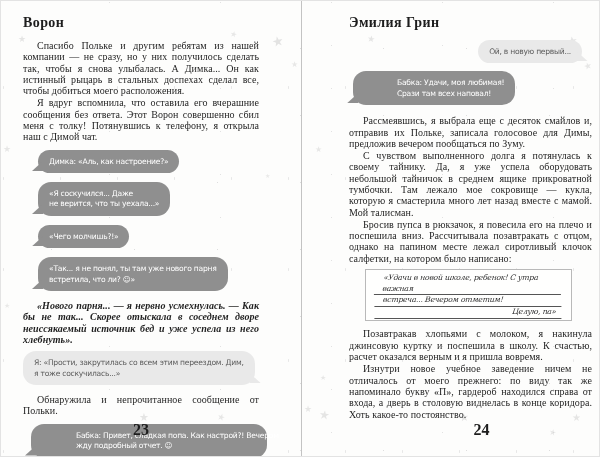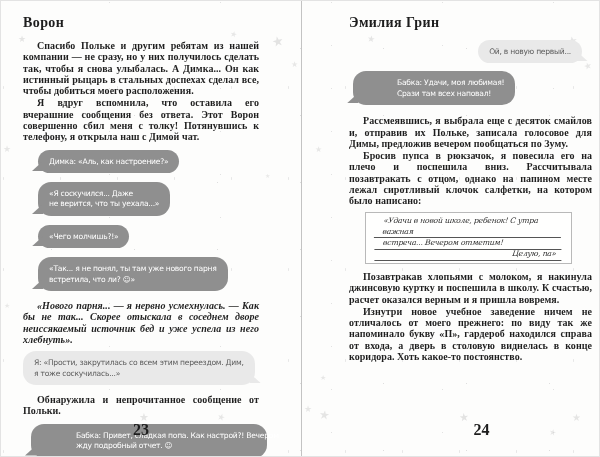--- a/index.html
+++ b/index.html
@@ -22,21 +22,21 @@
   .page { position:absolute; top:14px; }
   .page-left  { left:22px;  width:236px; }
   .page-right { left:348px; width:243px; }
 
   .page-header {
     text-align:left; font-weight:700; font-size:14px; letter-spacing:.4px;
     color:#1d1d1d; margin-bottom:9px;
   }
   .para {
     font-size:10px; line-height:11.3px; text-align:justify; text-indent:14px;
-    font-weight:700; color:#1f1f1f; letter-spacing:.05px; margin-bottom:1px;
+    font-weight:400; color:#1f1f1f; letter-spacing:.05px; margin-bottom:1px;
   }
   .para.italic { font-style:italic; font-weight:600; margin:3px 0 6px; }
   .para.gap-after { margin-bottom:7px; }
 
   
   .bubble {
     position:relative; width:fit-content; max-width:236px;
     border-radius:13px; padding:7px 11px 6px;
     font-family:"DejaVu Sans", sans-serif; font-size:7.6px; line-height:10.4px;
     letter-spacing:-0.25px; margin:0 0 9px 15px;
@@ -174,20 +174,21 @@
 
     <div class="bubble light b-r1">
       <div class="bl">Ой, в новую первый...</div>
     </div>
     <div class="bubble dark b-r2">
       <div class="bl">Бабка: Удачи, моя любимая!</div>
       <div class="bl">Срази там всех наповал!</div>
     </div>
 
     <p class="para">Рассмеявшись, я выбрала еще с десяток смайлов и, отправив их Польке, записала голосовое для Димы, предложив вечером пообщаться по Зуму.</p>
+    <p class="para">С чувством выполненного долга я потянулась к своему тайнику. Да, я уже успела оборудовать небольшой тайничок в среднем ящике прикроватной тумбочки. Там лежало мое сокровище — кукла, которую я смастерила много лет назад вместе с мамой. Мой талисман.</p>
     <p class="para">Бросив пупса в рюкзачок, я повесила его на плечо и поспешила вниз. Рассчитывала позавтракать с отцом, однако на папином месте лежал сиротливый клочок салфетки, на котором было написано:</p>
 
     <div class="note">
       <div class="note-line">«Удачи в новой школе, ребенок! С утра важная</div>
       <div class="note-line">встреча... Вечером отметим!</div>
       <div class="note-line right">Целую, па»</div>
     </div>
 
     <p class="para">Позавтракав хлопьями с молоком, я накинула джинсовую куртку и поспешила в школу. К счастью, расчет оказался верным и я пришла вовремя.</p>
     <p class="para">Изнутри новое учебное заведение ничем не отличалось от моего прежнего: по виду так же напоминало букву «П», гардероб находился справа от входа, а дверь в столовую виднелась в конце коридора. Хоть какое-то постоянство.</p>

